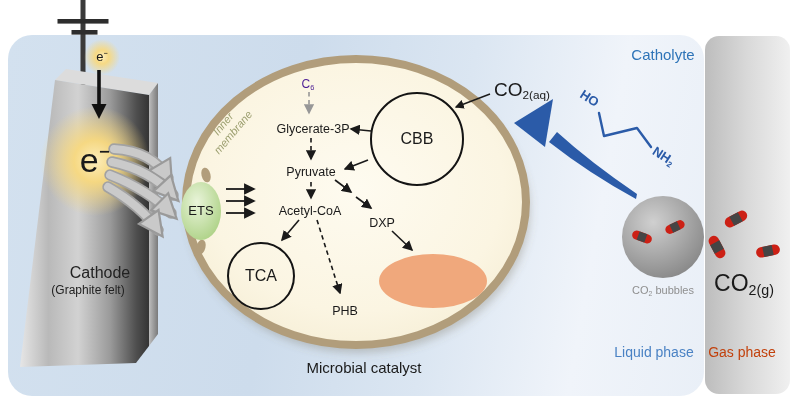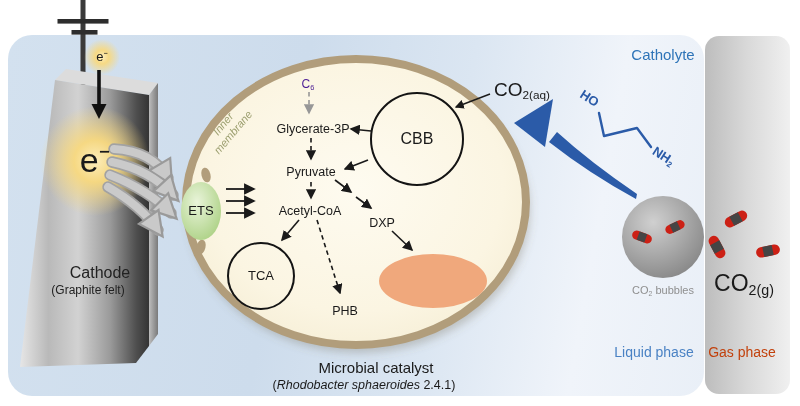--- a/index.html
+++ b/index.html
@@ -185,34 +185,33 @@
 
   <div class="t" style="left:201px;top:211px;font-size:13px;">ETS</div>
 
   <div class="t" style="left:308px;top:85px;font-size:12px;color:#4c1d95;"><span>C</span><span class="sub">6</span></div>
 
   <div class="t" style="left:313px;top:129px;font-size:12.5px;">Glycerate-3P</div>
   <div class="t" style="left:311px;top:172px;font-size:12.5px;">Pyruvate</div>
   <div class="t" style="left:310px;top:211px;font-size:12.5px;">Acetyl-CoA</div>
   <div class="t" style="left:382px;top:223px;font-size:12.5px;">DXP</div>
   <div class="t" style="left:345px;top:311px;font-size:12.5px;">PHB</div>
-  <div class="t" style="left:261px;top:276px;font-size:13px;">TCA</div>
+  <div class="t" style="left:261px;top:276px;font-size:16px;">TCA</div>
   <div class="t" style="left:417px;top:139px;font-size:16px;">CBB</div>
 
 
   <div class="t" style="left:522px;top:90px;font-size:19px;"><span>CO</span><span class="sub">2(aq)</span></div>
 
   <div class="t" style="left:663px;top:55px;font-size:15px;color:#2e74b8;">Catholyte</div>
 
   <div class="t rot33 blue" style="left:589px;top:99px;font-size:13px;">HO</div>
   <div class="t rot33 blue" style="left:663px;top:157px;font-size:13px;"><span>NH</span><span class="sub">2</span></div>
 
   <div class="t" style="left:663px;top:291px;font-size:11px;color:#8f8f8f;"><span>CO</span><span class="sub">2</span><span> bubbles</span></div>
 
   <div class="t" style="left:744px;top:284px;font-size:23px;"><span>CO</span><span class="sub">2(g)</span></div>
 
   <div class="t" style="left:654px;top:352px;font-size:14px;color:#4a82c4;">Liquid phase</div>
   <div class="t" style="left:742px;top:352px;font-size:14px;color:#c2410c;">Gas phase</div>
 
-  <div class="t" style="left:364px;top:368px;font-size:15px;margin-left:12px;">Microbial catalyst</div>
-  <div class="t" style="left:364px;top:385px;font-size:12.5px;"><span>(</span><span class="ital">Rhodobacter sphaeroides</span><span> 2.4.1)</span></div>
+  <div class="t" style="left:364px;top:368px;font-size:15px;">Microbial catalyst</div>
 
 </div>
 
 </body></html>

